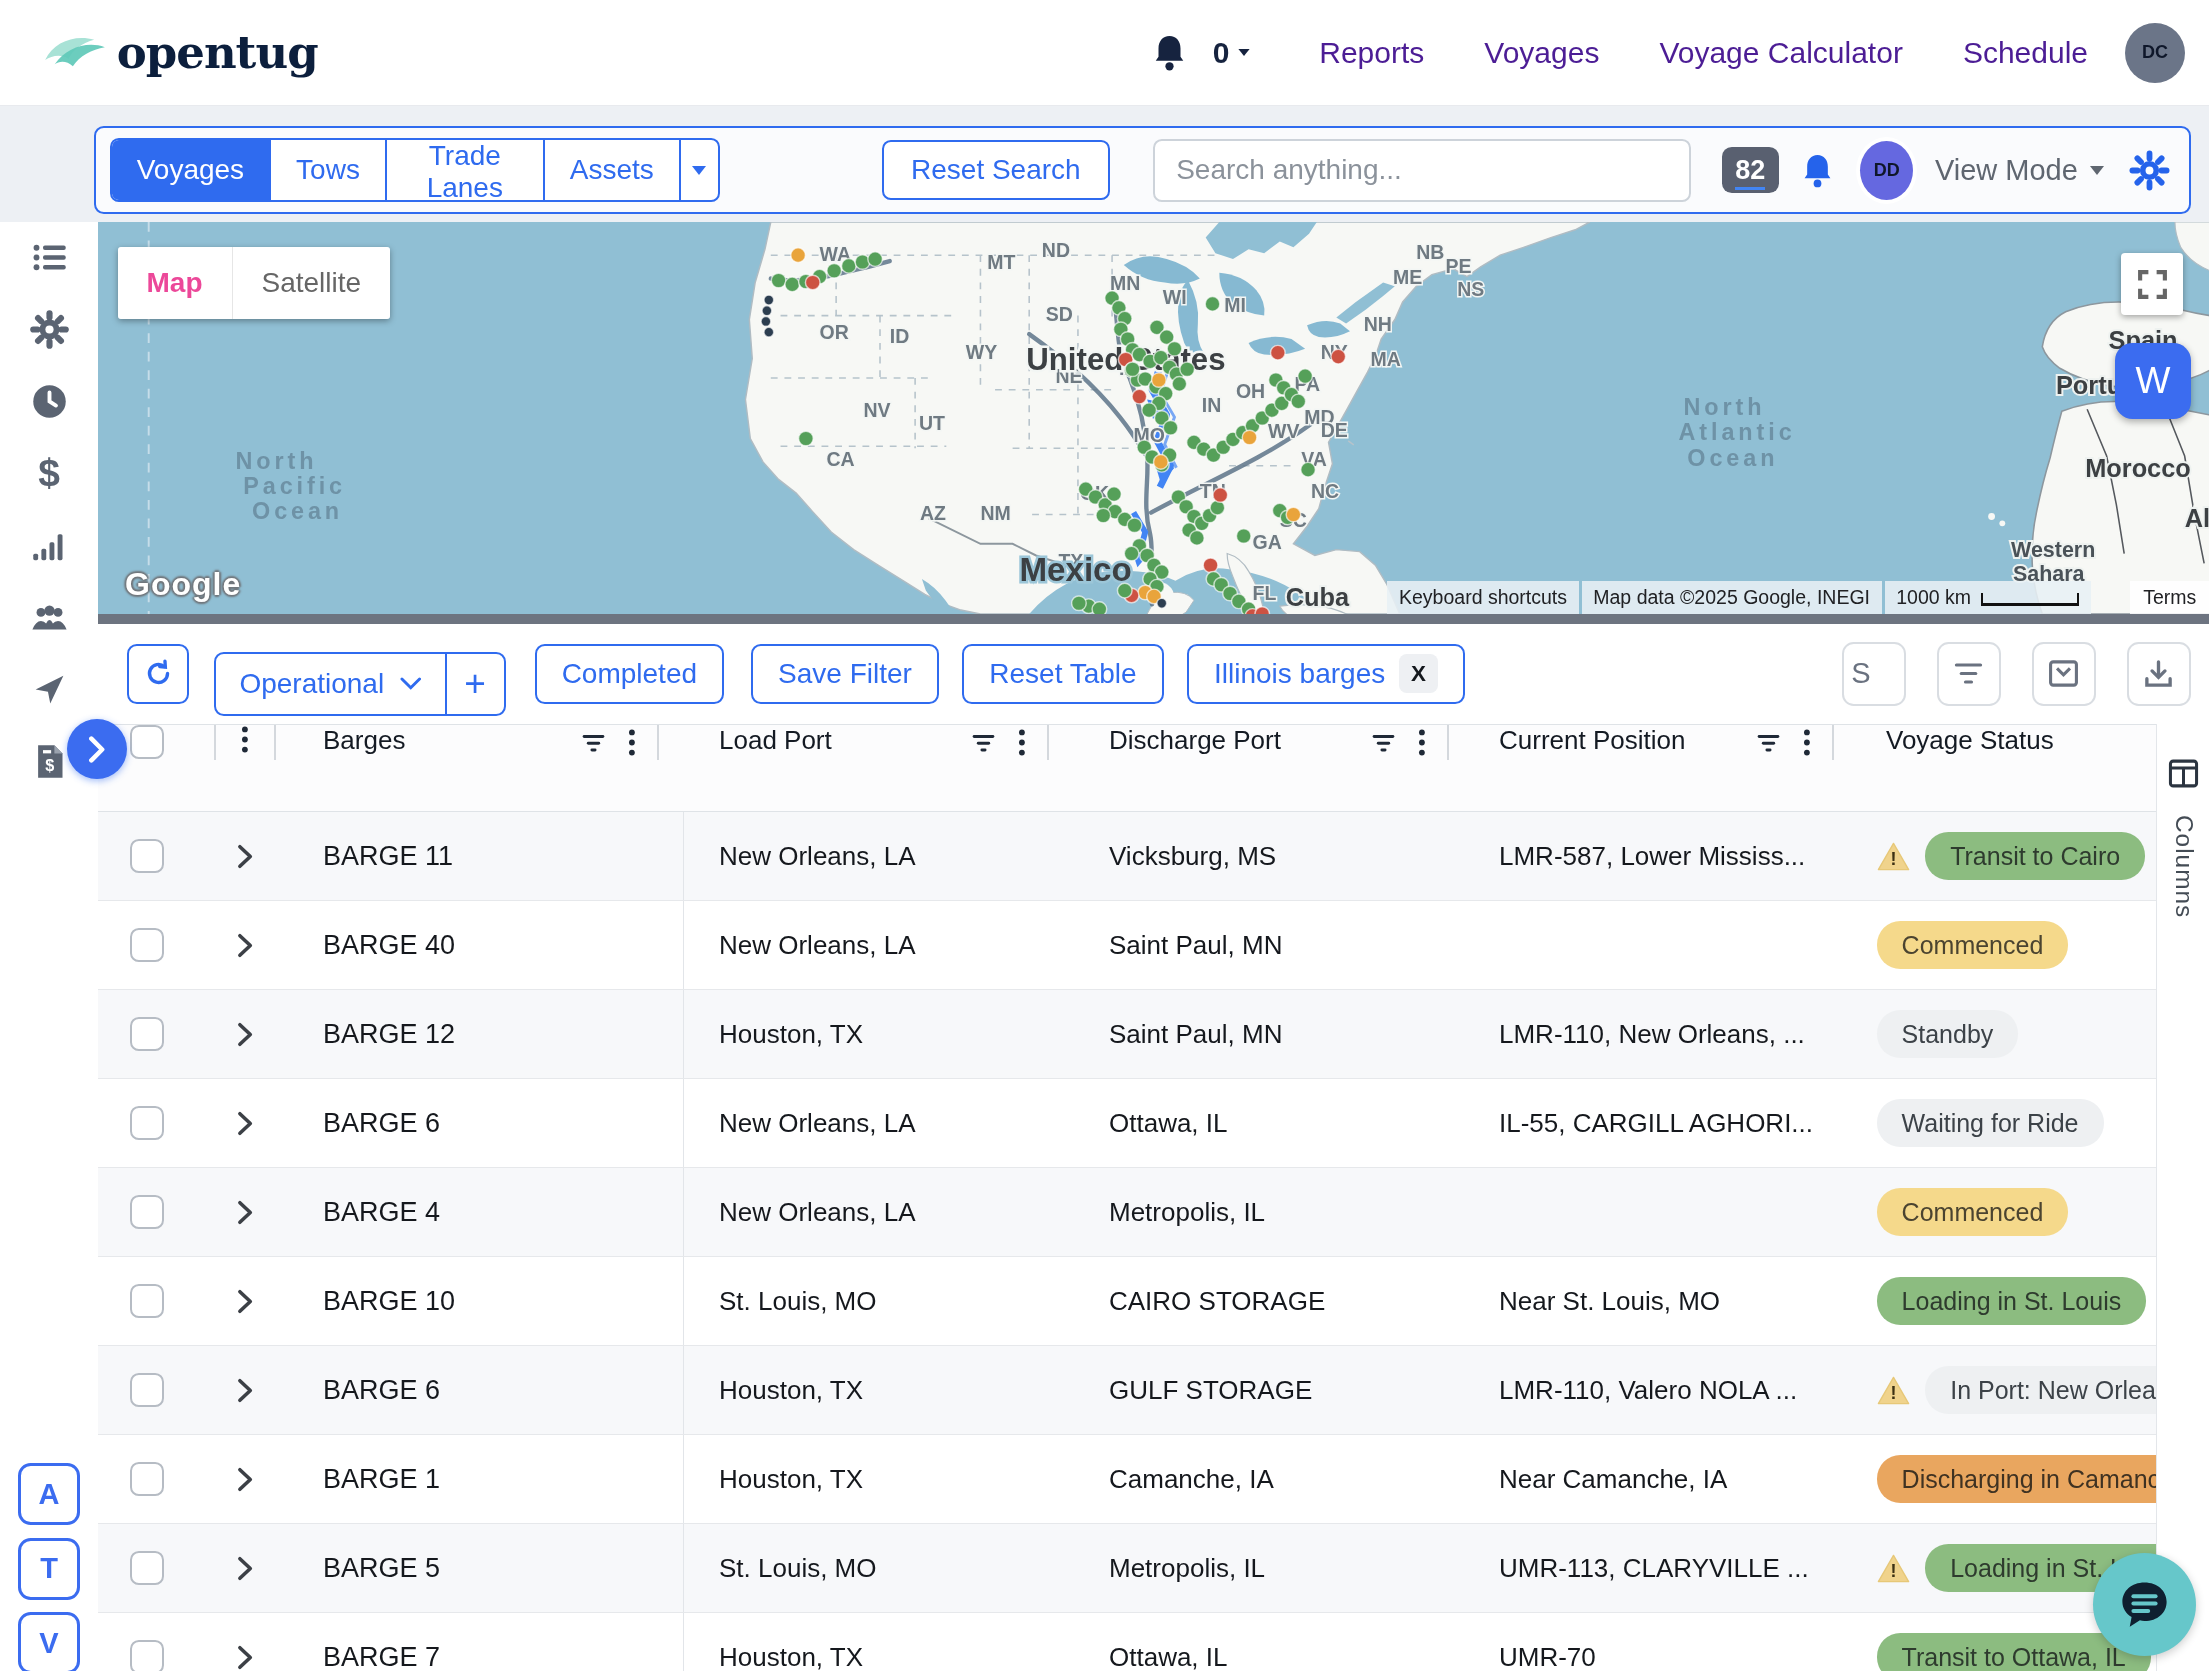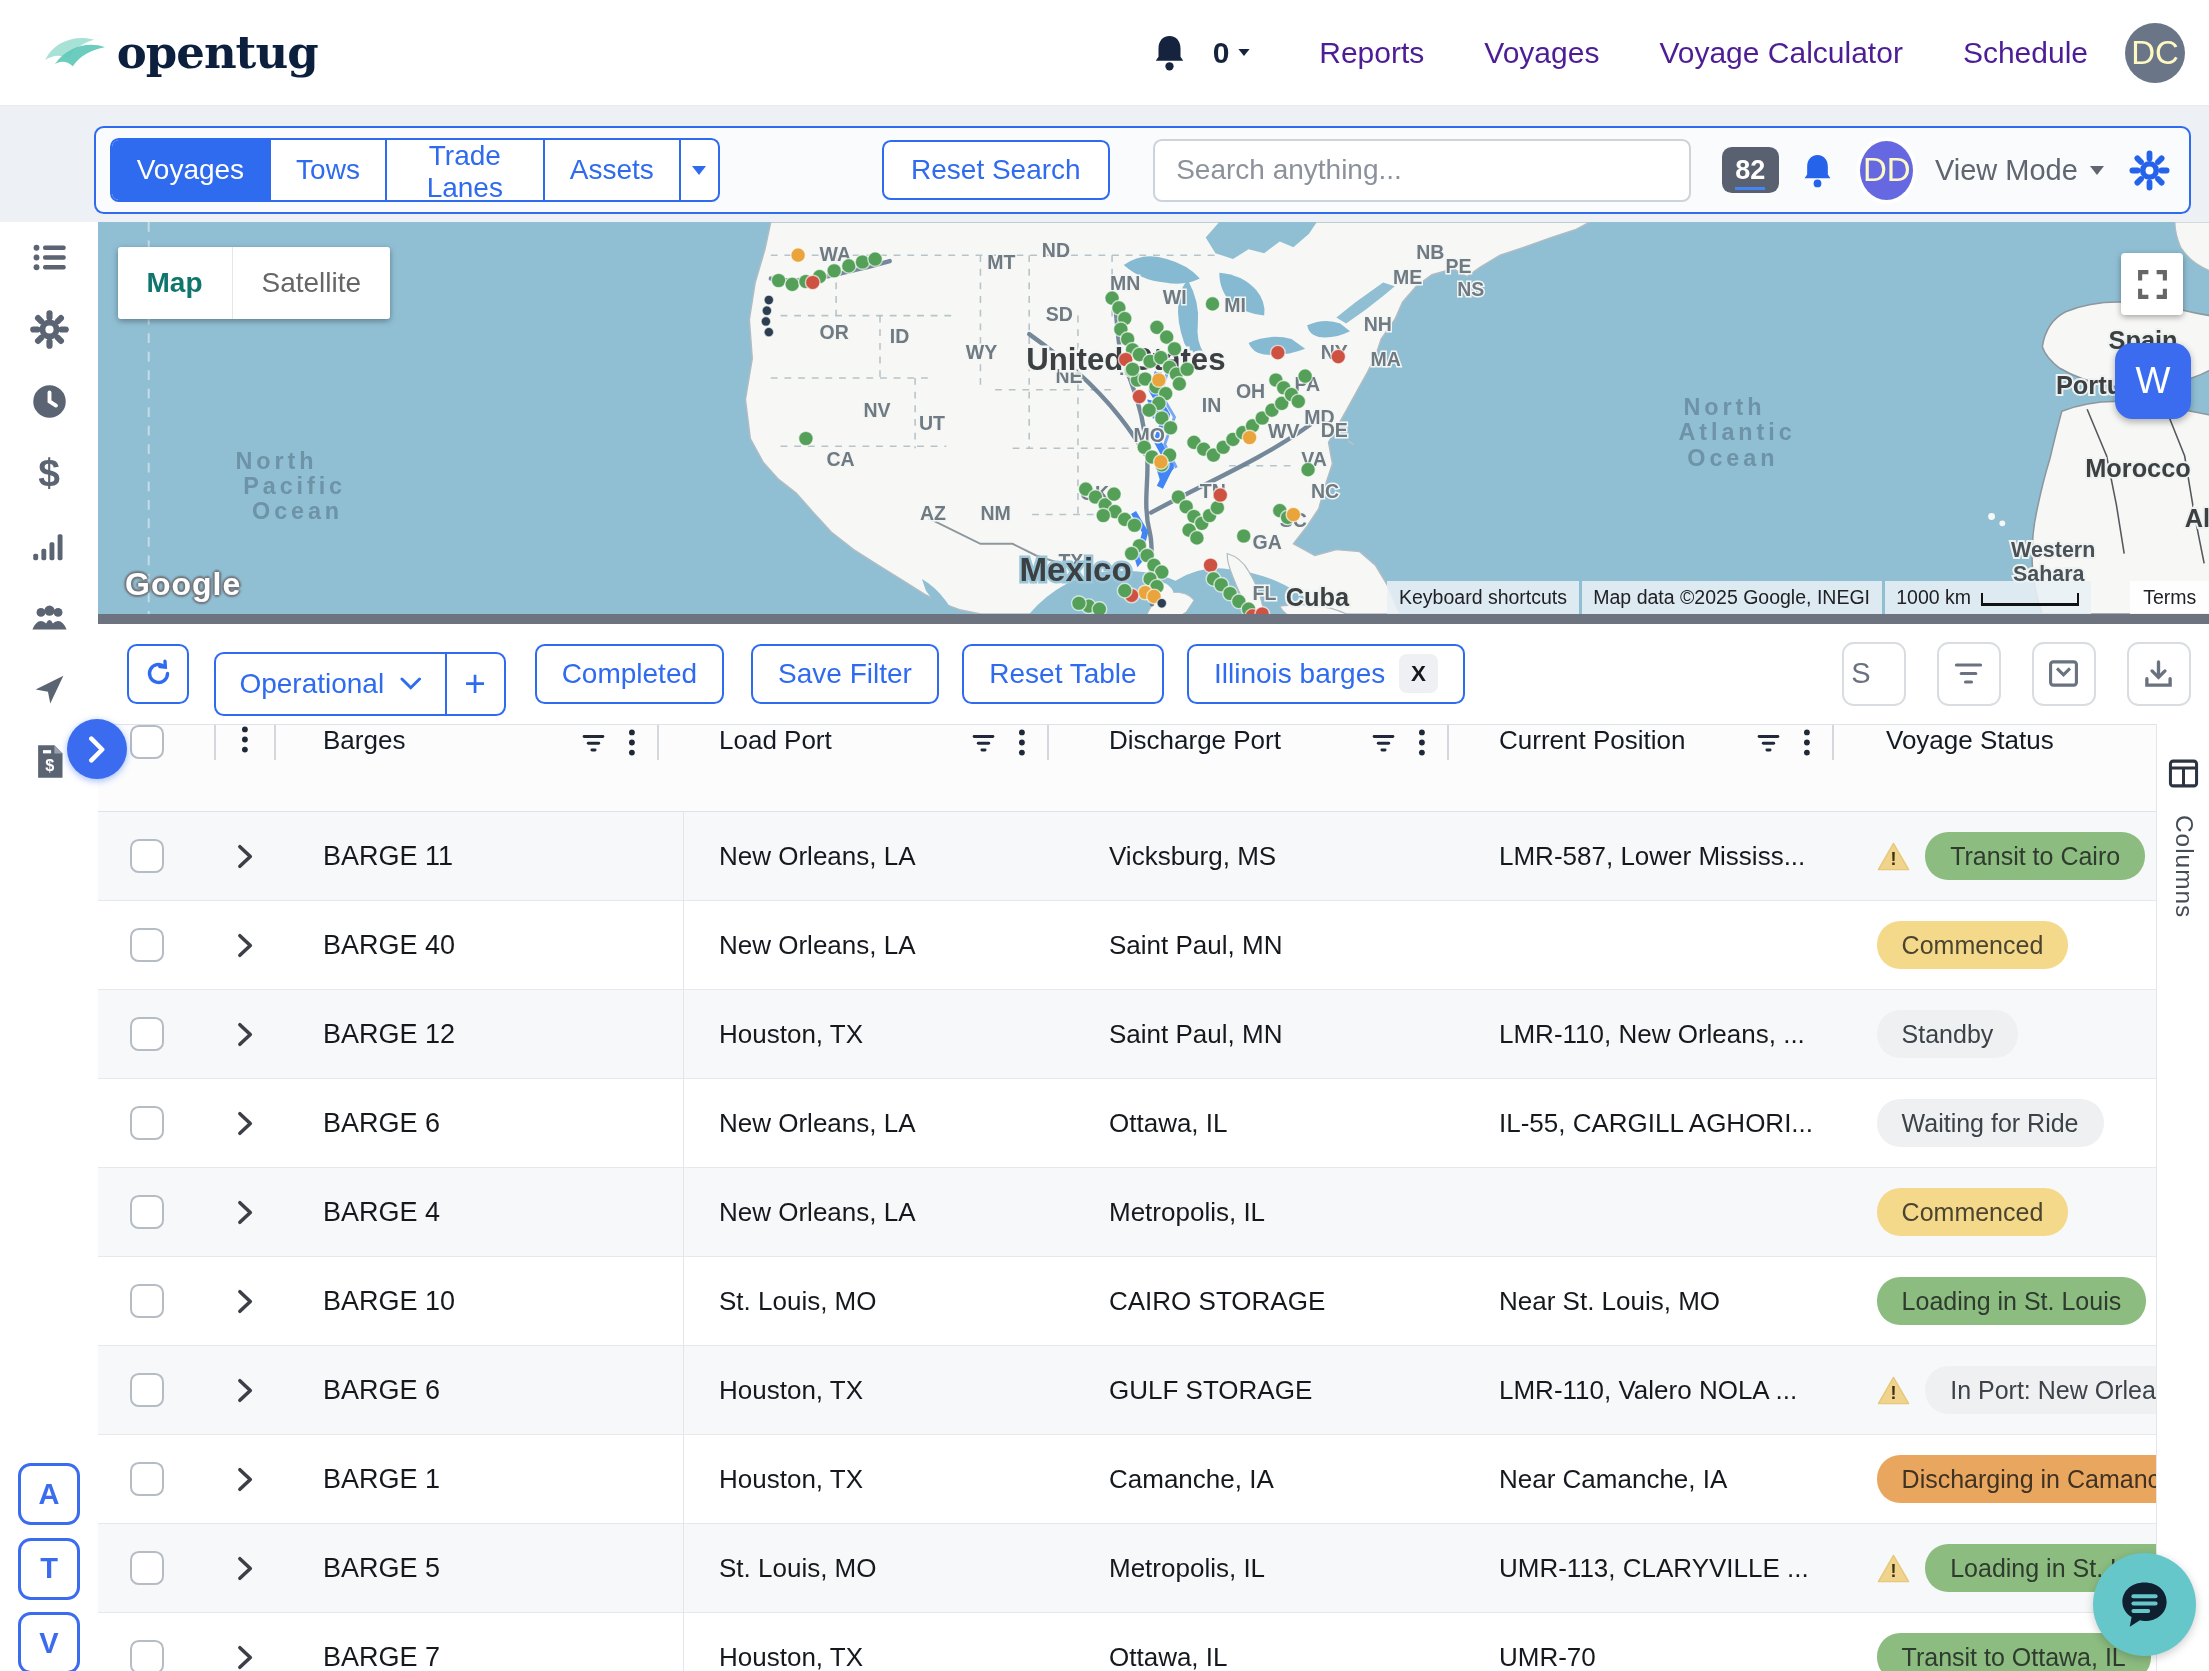--- a/index.html
+++ b/index.html
@@ -12,21 +12,21 @@
           border-bottom:1px solid #e8eaee;display:flex;align-items:center;z-index:30;}
   .logo{display:flex;align-items:center;gap:9.8px;margin-left:43px;}
   .logo-text{font-family:"DejaVu Serif",serif;font-weight:bold;font-size:45px;color:#0c1f3d;letter-spacing:-1px;}
   .hdr-right{margin-left:auto;display:flex;align-items:center;margin-right:25px;}
   .hdr-bell{margin-right:27px;}
   .hdr-count{display:flex;align-items:center;gap:7.8px;color:#16233f;font-size:30px;font-weight:600;margin-right:68px;}
   .caret-down{display:inline-block;width:0;height:0;border-left:7.8px solid transparent;border-right:7.8px solid transparent;border-top:9.8px solid currentColor;}
   .hdr-nav{display:flex;align-items:center;gap:60px;margin-right:37px;}
   .hdr-nav a{color:#4c1d95;font-size:30px;font-weight:500;text-decoration:none;white-space:nowrap;}
   .avatar{width:60px;height:60px;border-radius:50%;display:flex;align-items:center;justify-content:center;
-          color:#fef9c3;font-weight:normal;font-size:33px;}
+          color:#0f172a;font-weight:bold;font-size:18px;}
   .avatar.dc{background:#6b7588;}
   .avatar.dd{background:#6568e0;box-shadow:0 0 0 3.9px #fff;}
 
   
   .band{position:absolute;left:0;top:105px;width:2210px;height:117px;background:#edf0f4;}
   .bluebar{position:absolute;left:94px;top:126px;width:2093px;height:84px;background:#fafbfd;
            border:2.9px solid #2f6bef;border-radius:9.8px;display:flex;align-items:center;z-index:5;}
   .seg{display:flex;align-items:stretch;height:60px;margin-left:13.7px;border:2px solid #2f6bef;border-radius:8.8px;overflow:hidden;background:#fff;}
   .seg button{border:none;background:#fff;color:#2f6bef;font-size:28px;padding:0 25px;cursor:pointer;border-right:2px solid #2f6bef;font-family:inherit;}
   .seg button:last-child{border-right:none;}
@@ -51,21 +51,21 @@
   .side-ic{width:43px;height:43px;display:flex;align-items:center;justify-content:center;cursor:pointer;}
   .shortcuts{position:absolute;left:0;top:1241px;width:98px;display:flex;flex-direction:column;align-items:center;gap:12.7px;}
   .sc-btn{width:62px;height:62px;border:3.9px solid #3b6cf0;border-radius:12.7px;background:#fff;color:#3b6cf0;
           font-size:29px;font-weight:bold;cursor:pointer;font-family:inherit;}
 
   
   .map{position:absolute;left:98px;top:222px;width:2112px;height:402px;background:#90bfd4;overflow:hidden;z-index:3;}
   .map svg.geo{position:absolute;left:0;top:0;}
   .maptype{position:absolute;left:19.5px;top:25px;display:flex;box-shadow:0 2px 5.9px rgba(0,0,0,.35);border-radius:2.9px;z-index:6;}
   .maptype button{height:72px;border:none;background:#fff;font-size:28px;padding:0 29px;cursor:pointer;color:#666;font-family:inherit;}
-  .maptype button.active{font-weight:bold;color:#0f766e;}
+  .maptype button.active{font-weight:bold;color:#ec4899;}
   .maptype button:first-child{border-right:1px solid #e6e6e6;border-radius:2.9px 0 0 2.9px;}
   .maptype button:last-child{border-radius:0 2.9px 2.9px 0;}
   .fullscreen-btn{position:absolute;right:27px;top:31px;width:62px;height:62px;background:#fff;border:none;border-radius:3.9px;
         box-shadow:0 2px 5.9px rgba(0,0,0,.35);cursor:pointer;display:flex;align-items:center;justify-content:center;z-index:6;}
   .wbtn{position:absolute;left:2017px;top:121px;width:76px;height:76px;background:#3b6cf0;color:#fff;border:none;
         border-radius:17.6px;font-size:37px;cursor:pointer;box-shadow:0 2.9px 7.8px rgba(0,0,0,.3);z-index:6;font-family:inherit;}
   .google-logo{position:absolute;left:27px;bottom:21.5px;color:#fff;font-size:32px;font-weight:bold;letter-spacing:1px;z-index:6;
         text-shadow:-2px 0 2px #70757a,2px 0 2px #70757a,0 -2px 2px #70757a,0 2px 2px #70757a;}
   .attrib{position:absolute;right:0;bottom:9.8px;display:flex;align-items:center;z-index:6;font-size:19.5px;color:#202124;}
   .attrib .abox{background:rgba(232,240,245,.88);padding:4.9px 11.7px;white-space:nowrap;}

